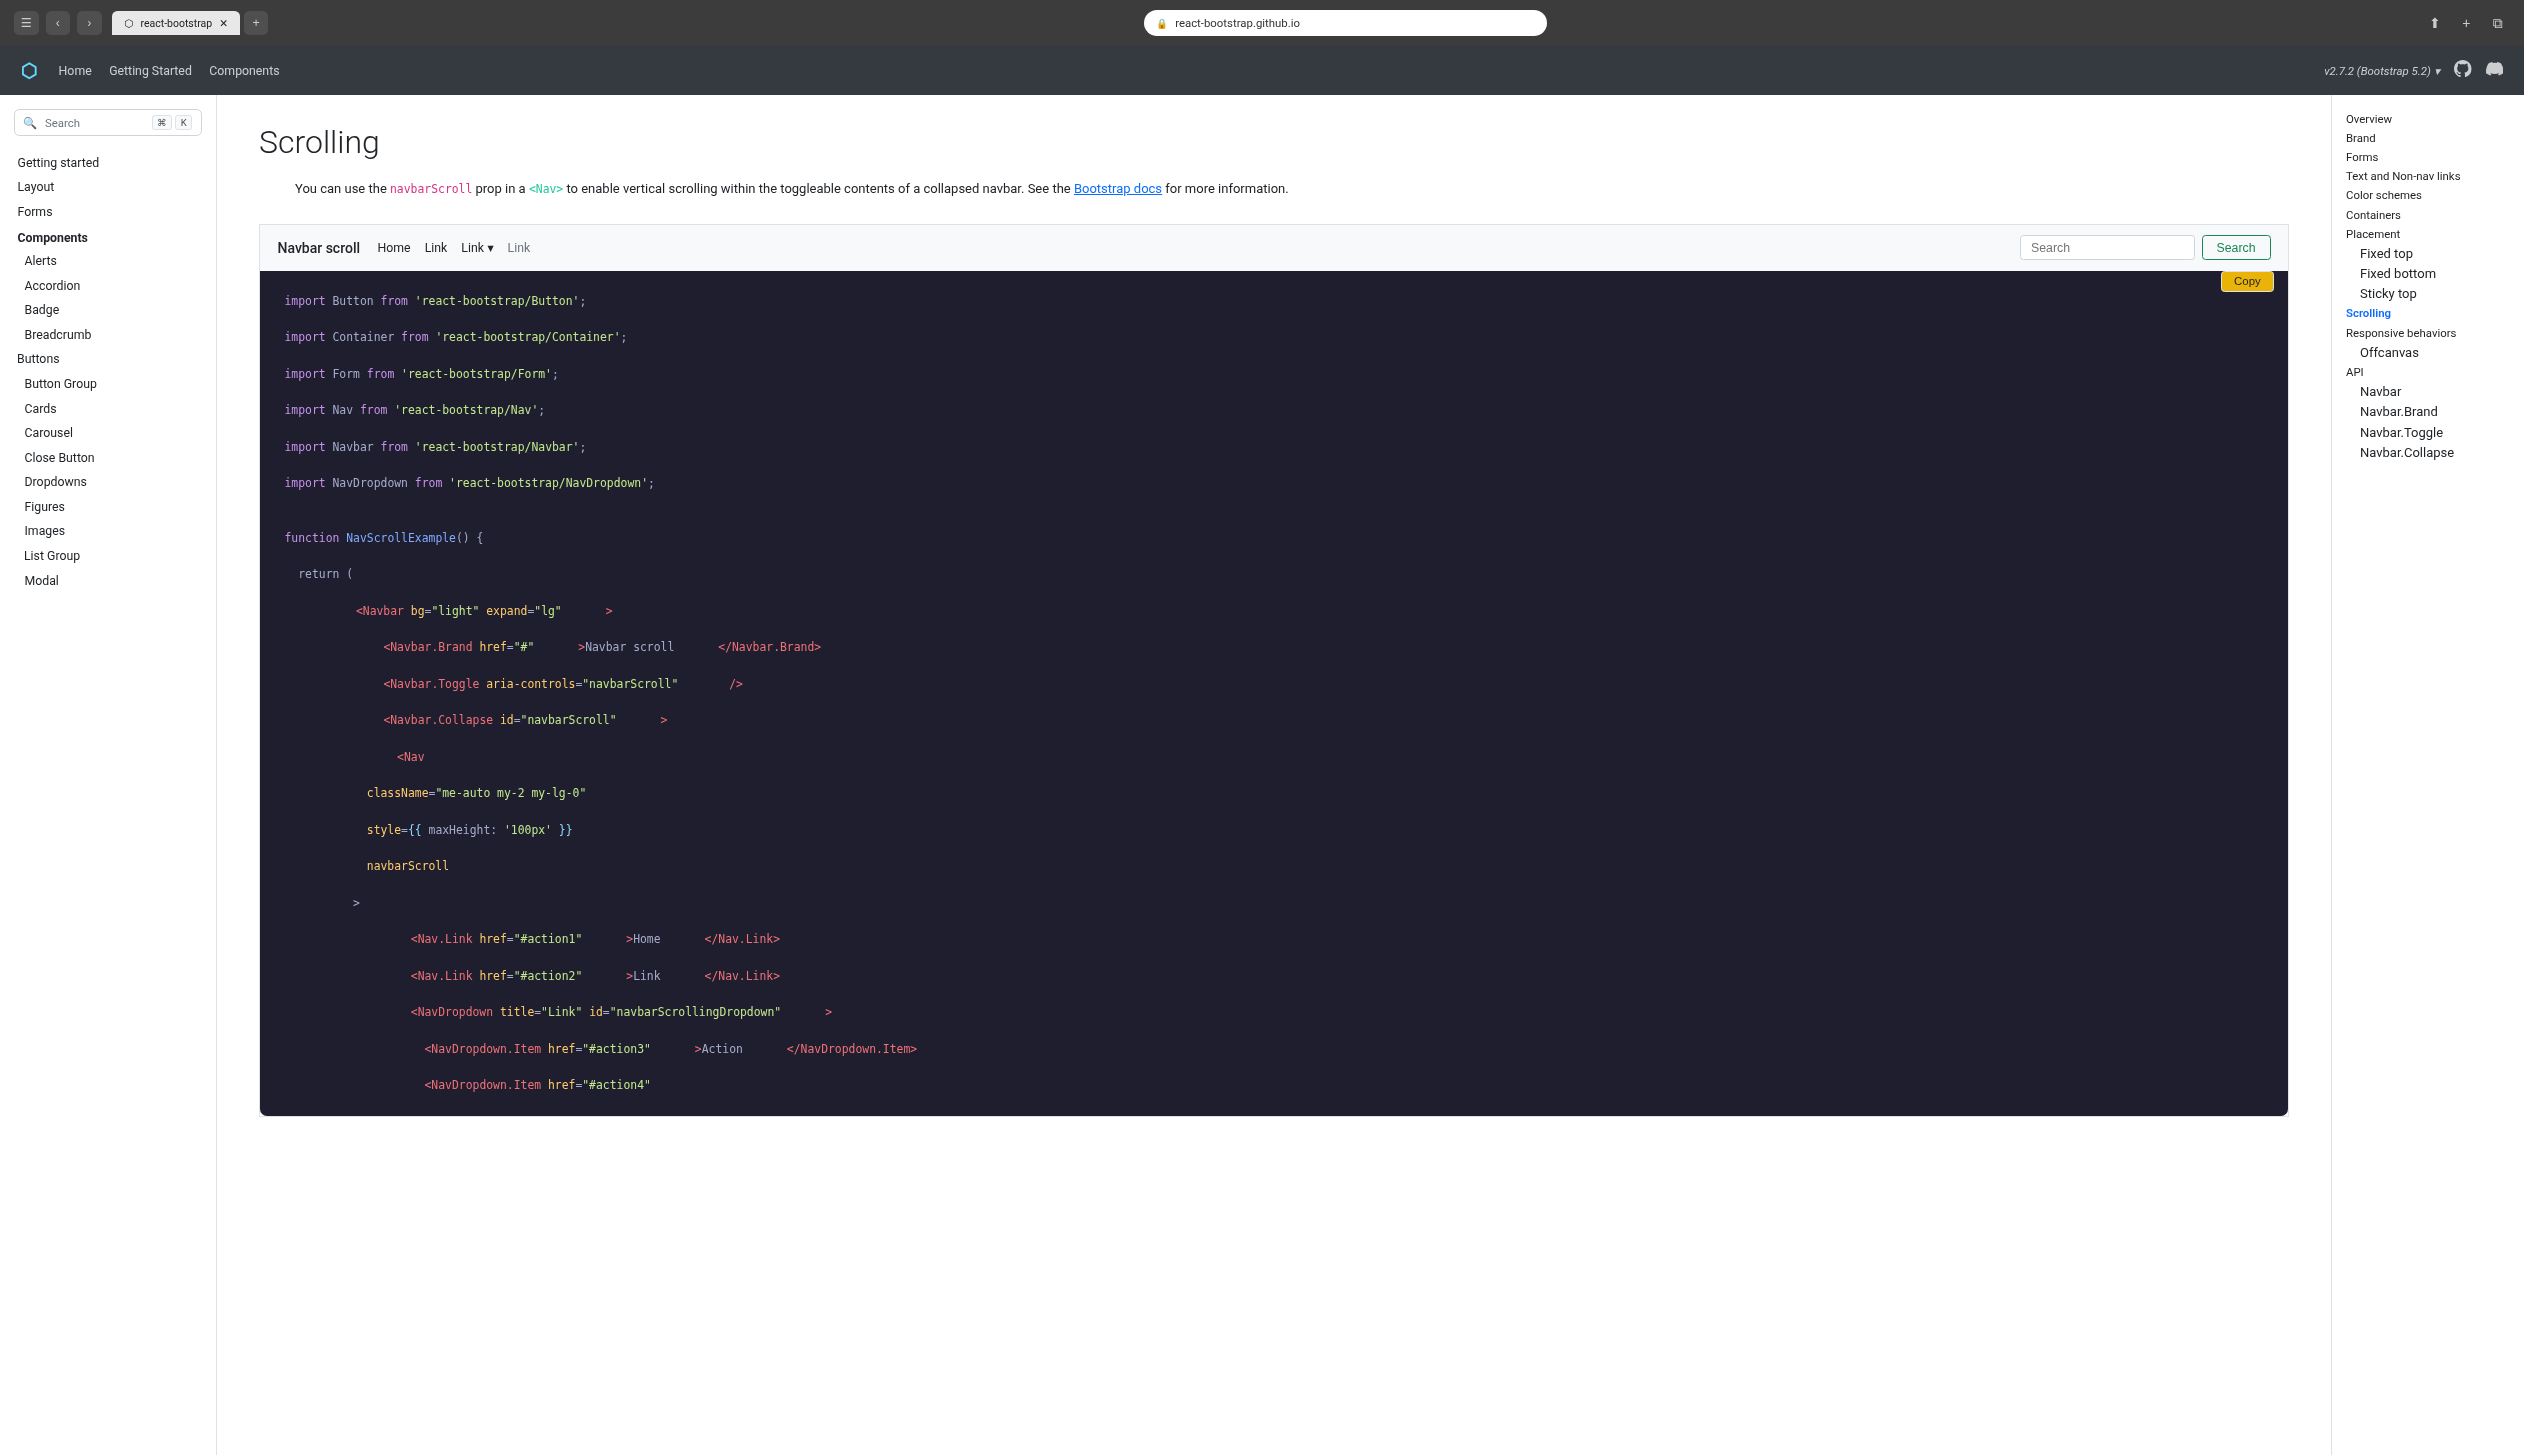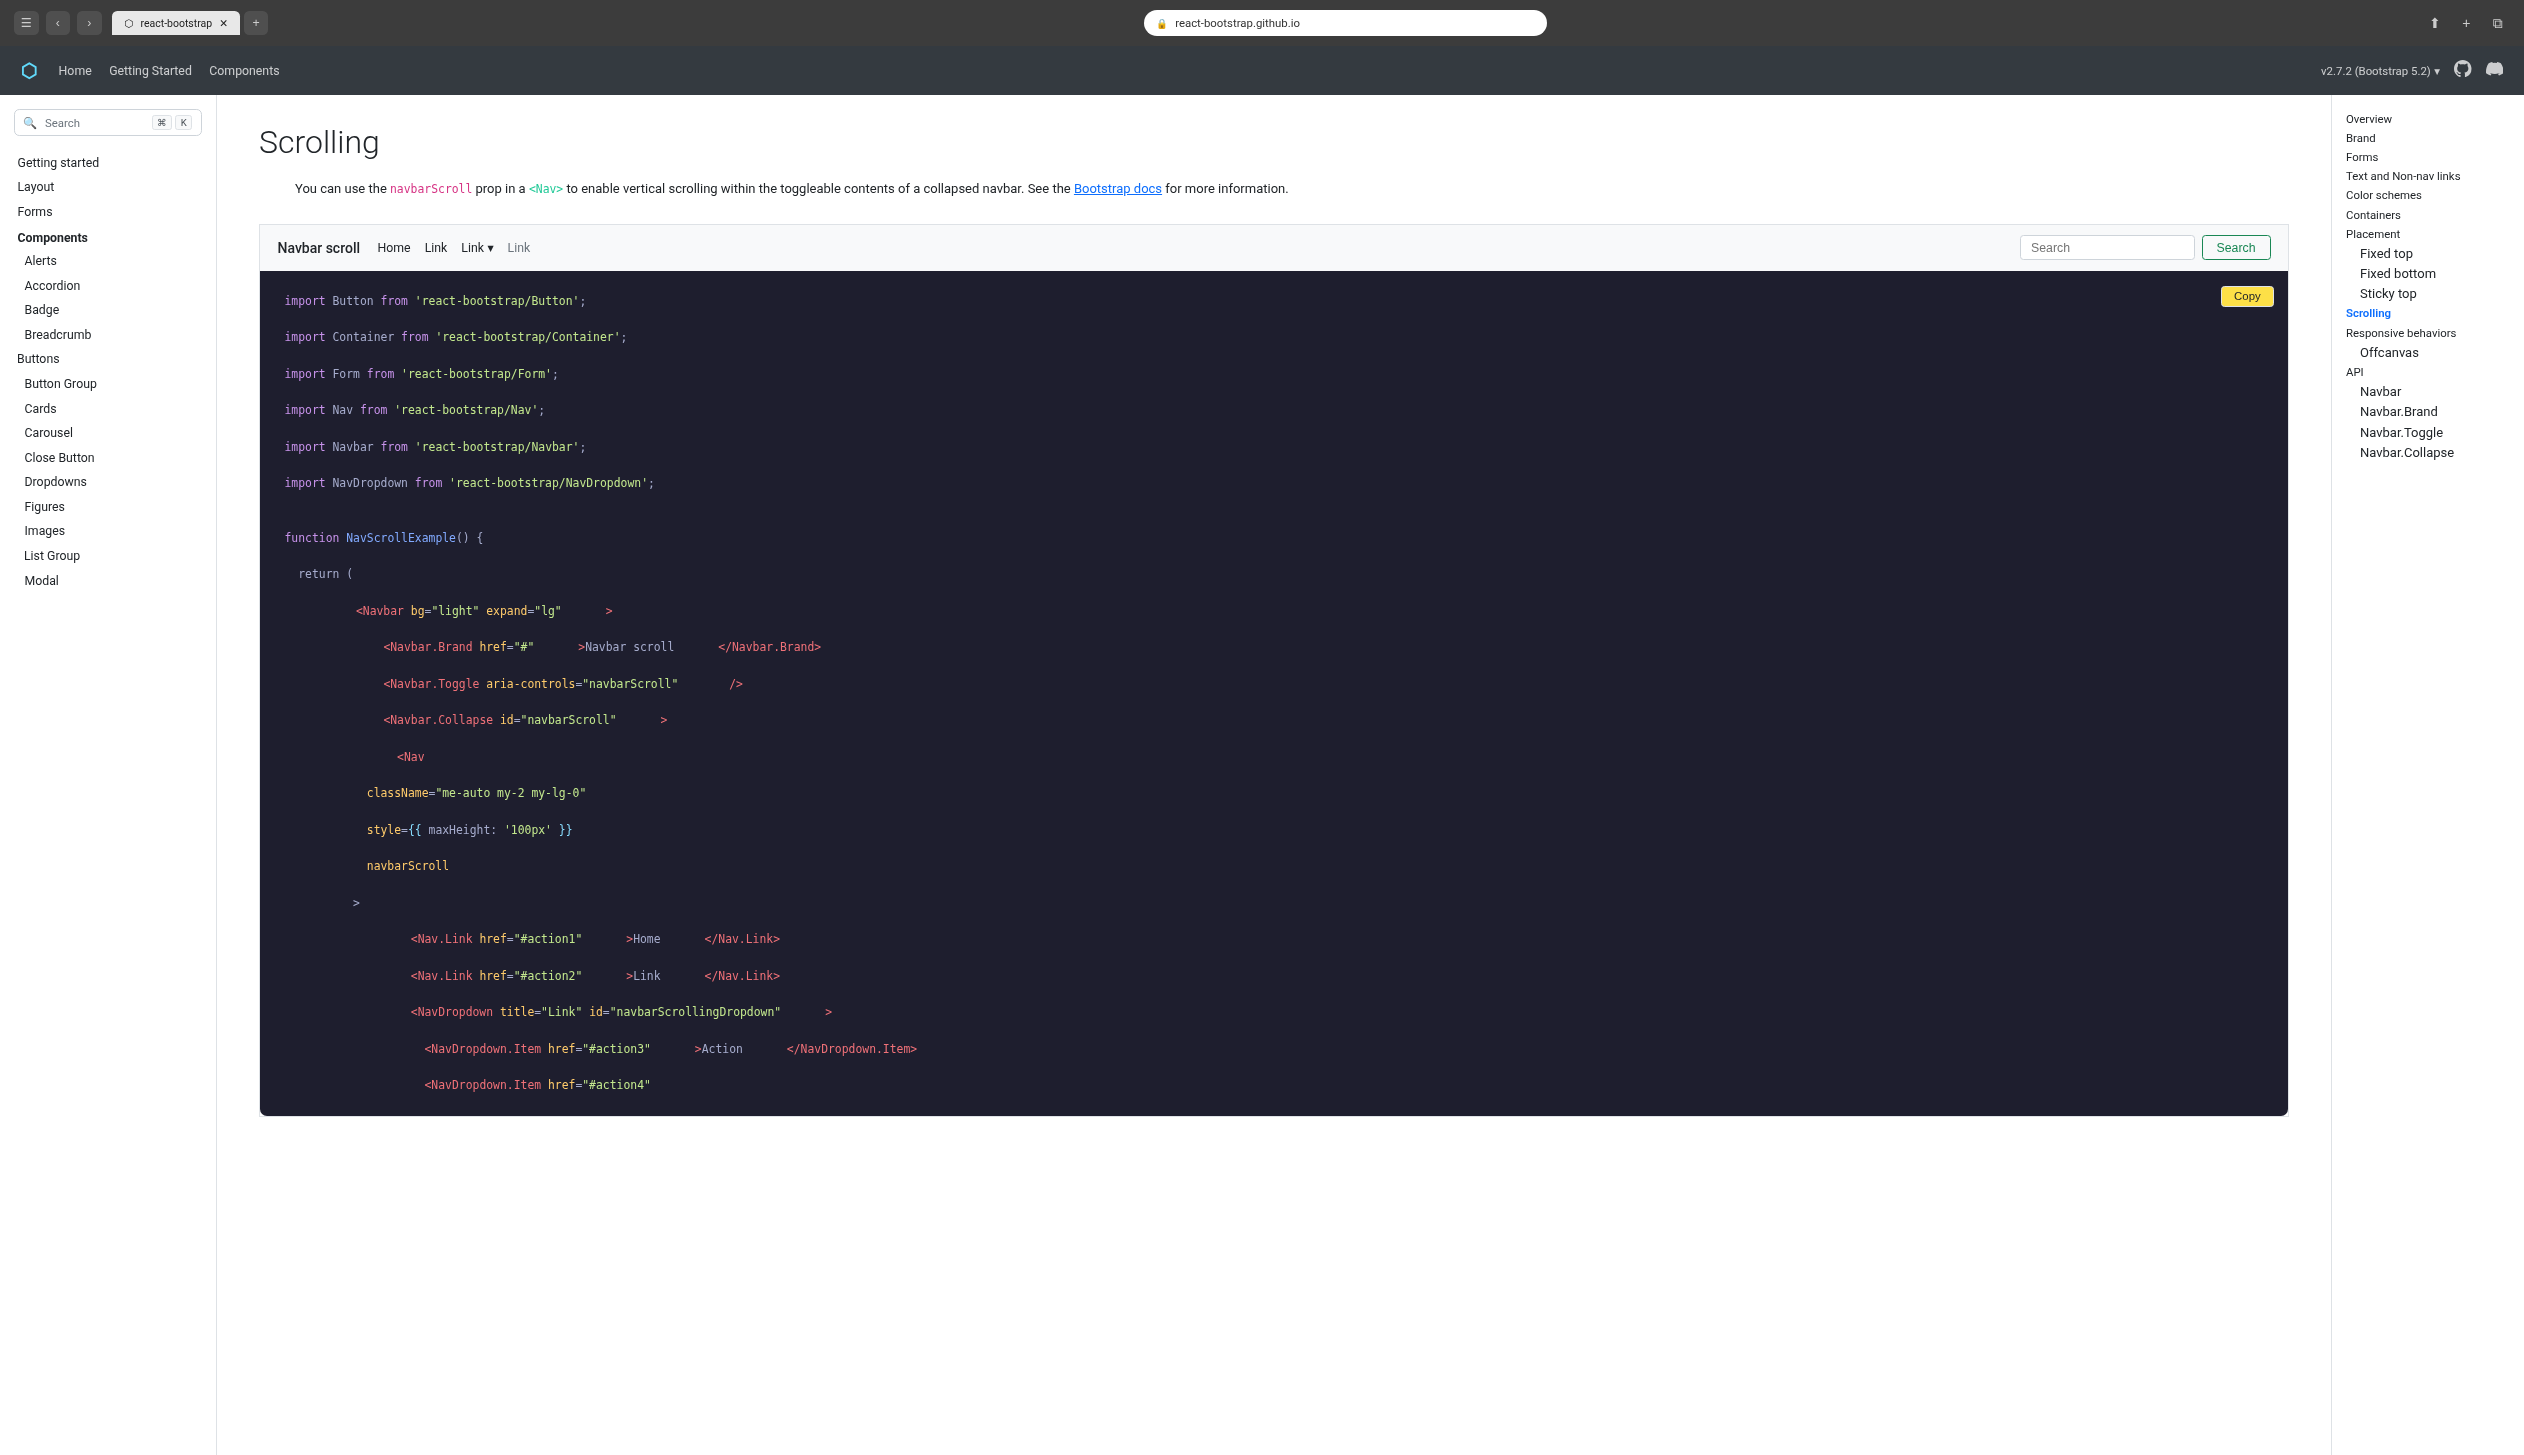--- a/index.html
+++ b/index.html
@@ -31,21 +31,21 @@
       height: 49px;
       display: flex;
       align-items: center;
       padding: 0 21px;
       gap: 21px;
     }
     .site-logo { display: flex; align-items: center; gap: 7px; color: #61dafb; font-size: 19px; font-weight: bold; }
     .site-nav-links { display: flex; gap: 17.5px; }
     .site-nav-link { color: rgba(255,255,255,0.75); font-size: 12.3px; cursor: pointer; text-decoration: none; }
     .site-nav-right { margin-left: auto; display: flex; align-items: center; gap: 14px; }
-    .version-badge { color: rgba(255,255,255,0.75); font-size: 11.4px; display: flex; align-items: center; gap: 3.5px; cursor: pointer; }
+    .version-badge { color: rgba(255,255,255,0.75); font-size: 11.4px; display: flex; align-items: center; gap: 3.5px; cursor: pointer; font-style: italic; }
     .github-icon, .discord-icon { color: rgba(255,255,255,0.75); font-size: 16px; cursor: pointer; }
 
     
     .main-layout { display: flex; height: calc(1455px - 46px - 49px); }
 
     
     .left-sidebar {
       width: 217px;
       min-width: 217px;
       border-right: 0.9px solid #dee2e6;
@@ -152,23 +152,23 @@
       border-radius: 0 0 7px 7px;
       padding: 21px 24.5px;
       position: relative;
       font-family: 'SFMono-Regular', Consolas, monospace;
       font-size: 11.4px;
       line-height: 1.6;
       overflow-x: auto;
     }
     .copy-btn {
       position: absolute;
-      top: 15px;
+      top: 0;
       right: 14px;
-      background: #fde047;
+      background: #eab308;
       border: 0.9px solid #dee2e6;
       border-radius: 3.5px;
       padding: 3.5px 12.3px;
       font-size: 11.4px;
       cursor: pointer;
       color: #212529;
     }
 
     
     .c-keyword { color: #c792ea; }

